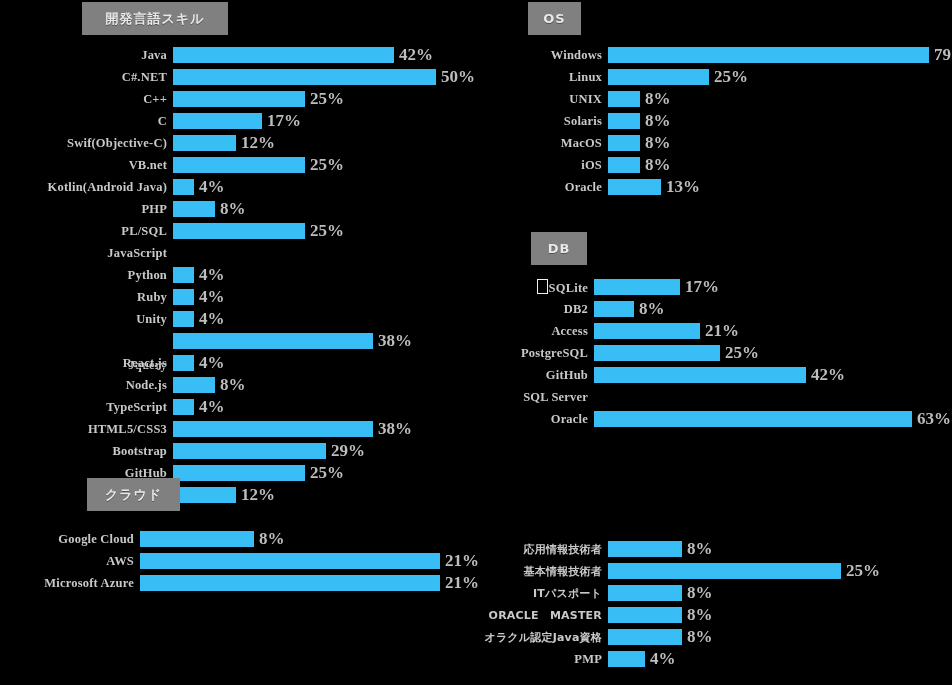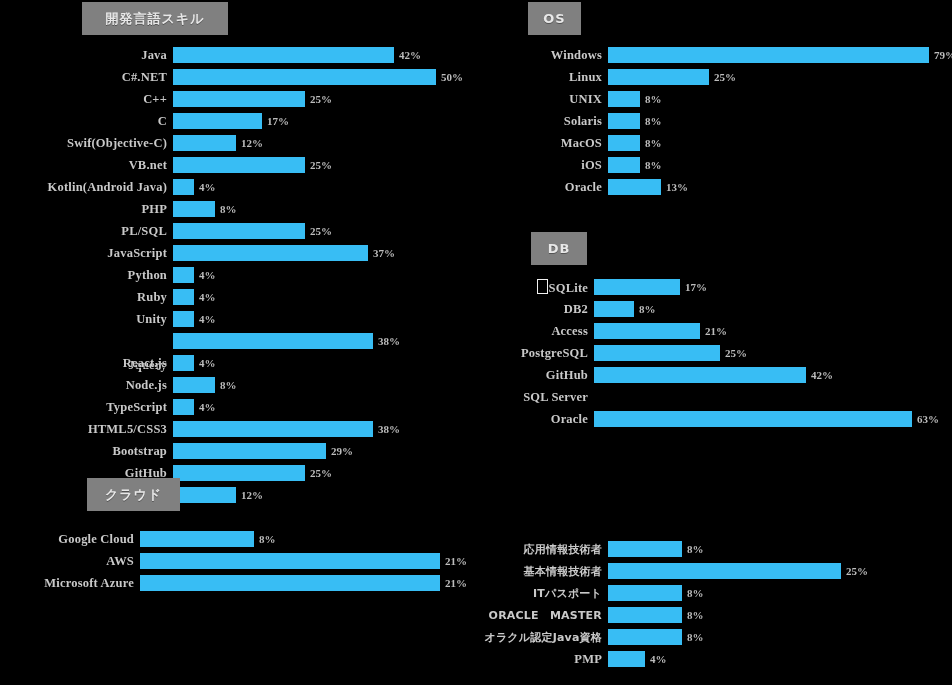--- a/index.html
+++ b/index.html
@@ -71,21 +71,21 @@
     align-items: center;
     height: 18px;
   }
   .bar {
     height: 16px;
     background: #38bdf4;
     display: block;
   }
   .row-value {
     font-weight: bold;
-    font-size: 11px;
+    font-size: 17px;
     color: #bdbdbd;
     padding-left: 5px;
     white-space: nowrap;
     text-shadow: 0 1px 0 #000;
   }
   .tofu {
     display: inline-block;
     width: 9px;
     height: 13px;
     border: 1.5px solid #f2f2f2;
@@ -168,24 +168,20 @@
       </div>
       <div class="row">
         <div class="row-label" style="width: 149px;">PL/SQL</div>
         <div class="row-bar-wrap">
           <div class="bar" style="width: 132px; background: rgb(56, 189, 244);"></div>
           <div class="row-value">25%</div>
         </div>
       </div>
       <div class="row">
         <div class="row-label" style="width: 149px;">JavaScript</div>
-        <div class="row-bar-wrap">
-          <div class="bar" style="width: 195px; background: rgb(56, 189, 244);"></div>
-          <div class="row-value">37%</div>
-        </div>
       </div>
       <div class="row">
         <div class="row-label" style="width: 149px;">Python</div>
         <div class="row-bar-wrap">
           <div class="bar" style="width: 21px; background: rgb(56, 189, 244);"></div>
           <div class="row-value">4%</div>
         </div>
       </div>
       <div class="row">
         <div class="row-label" style="width: 149px;">Ruby</div>

